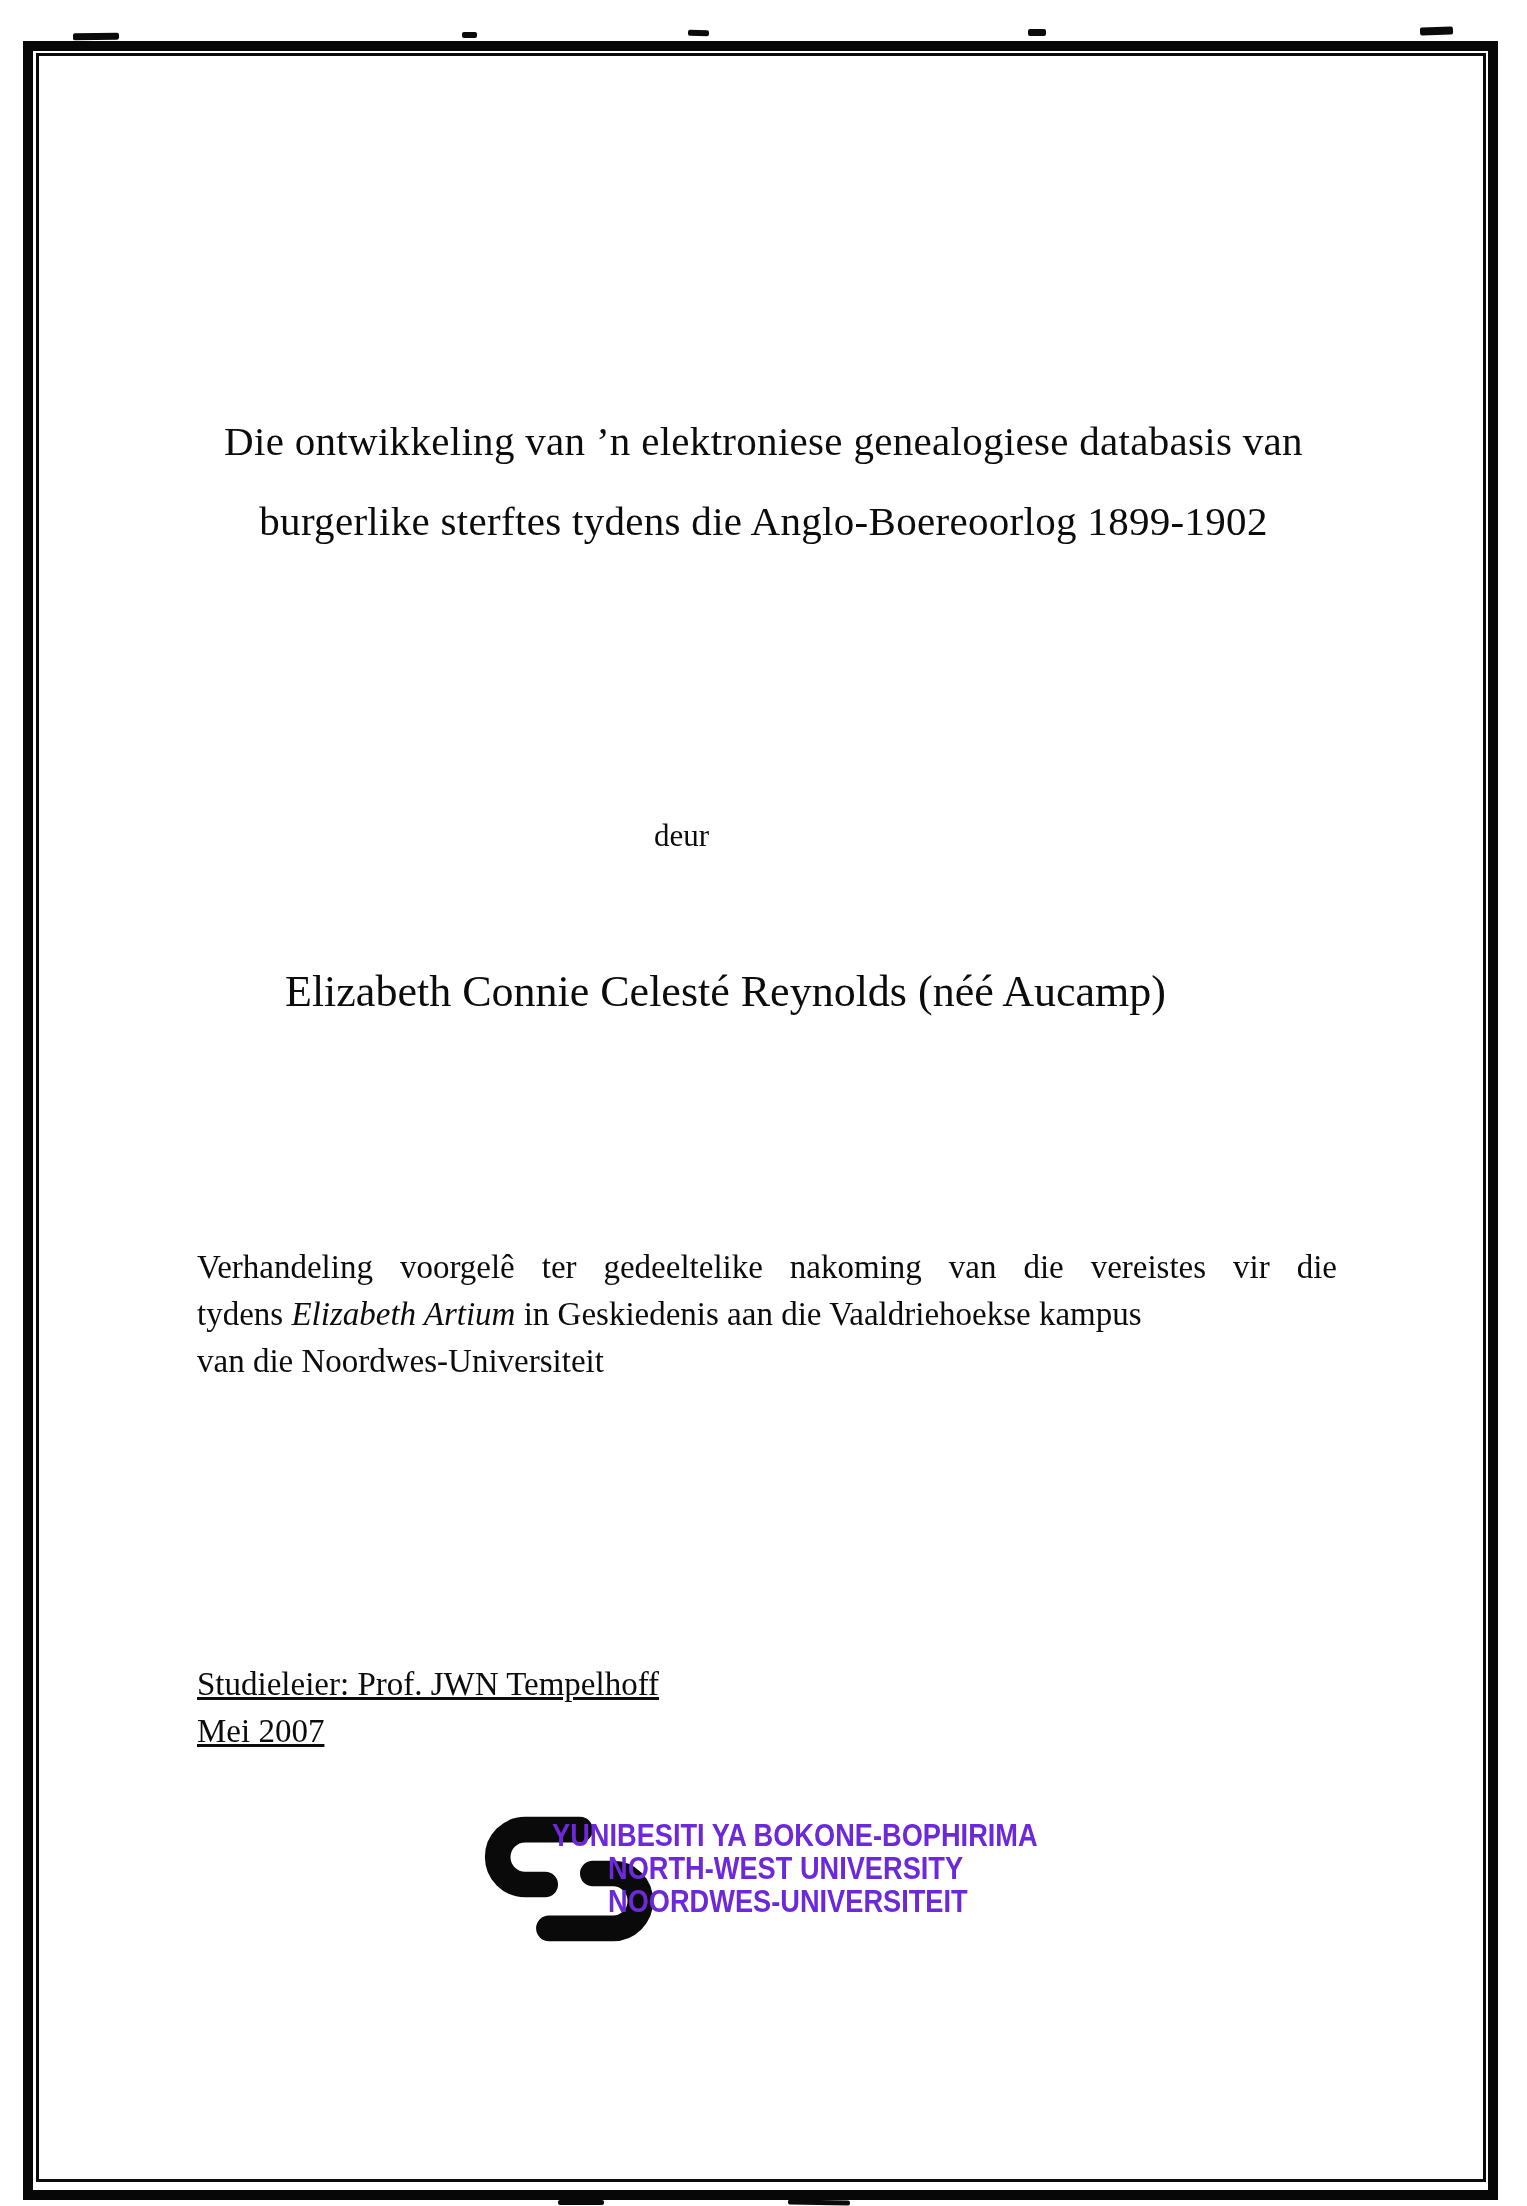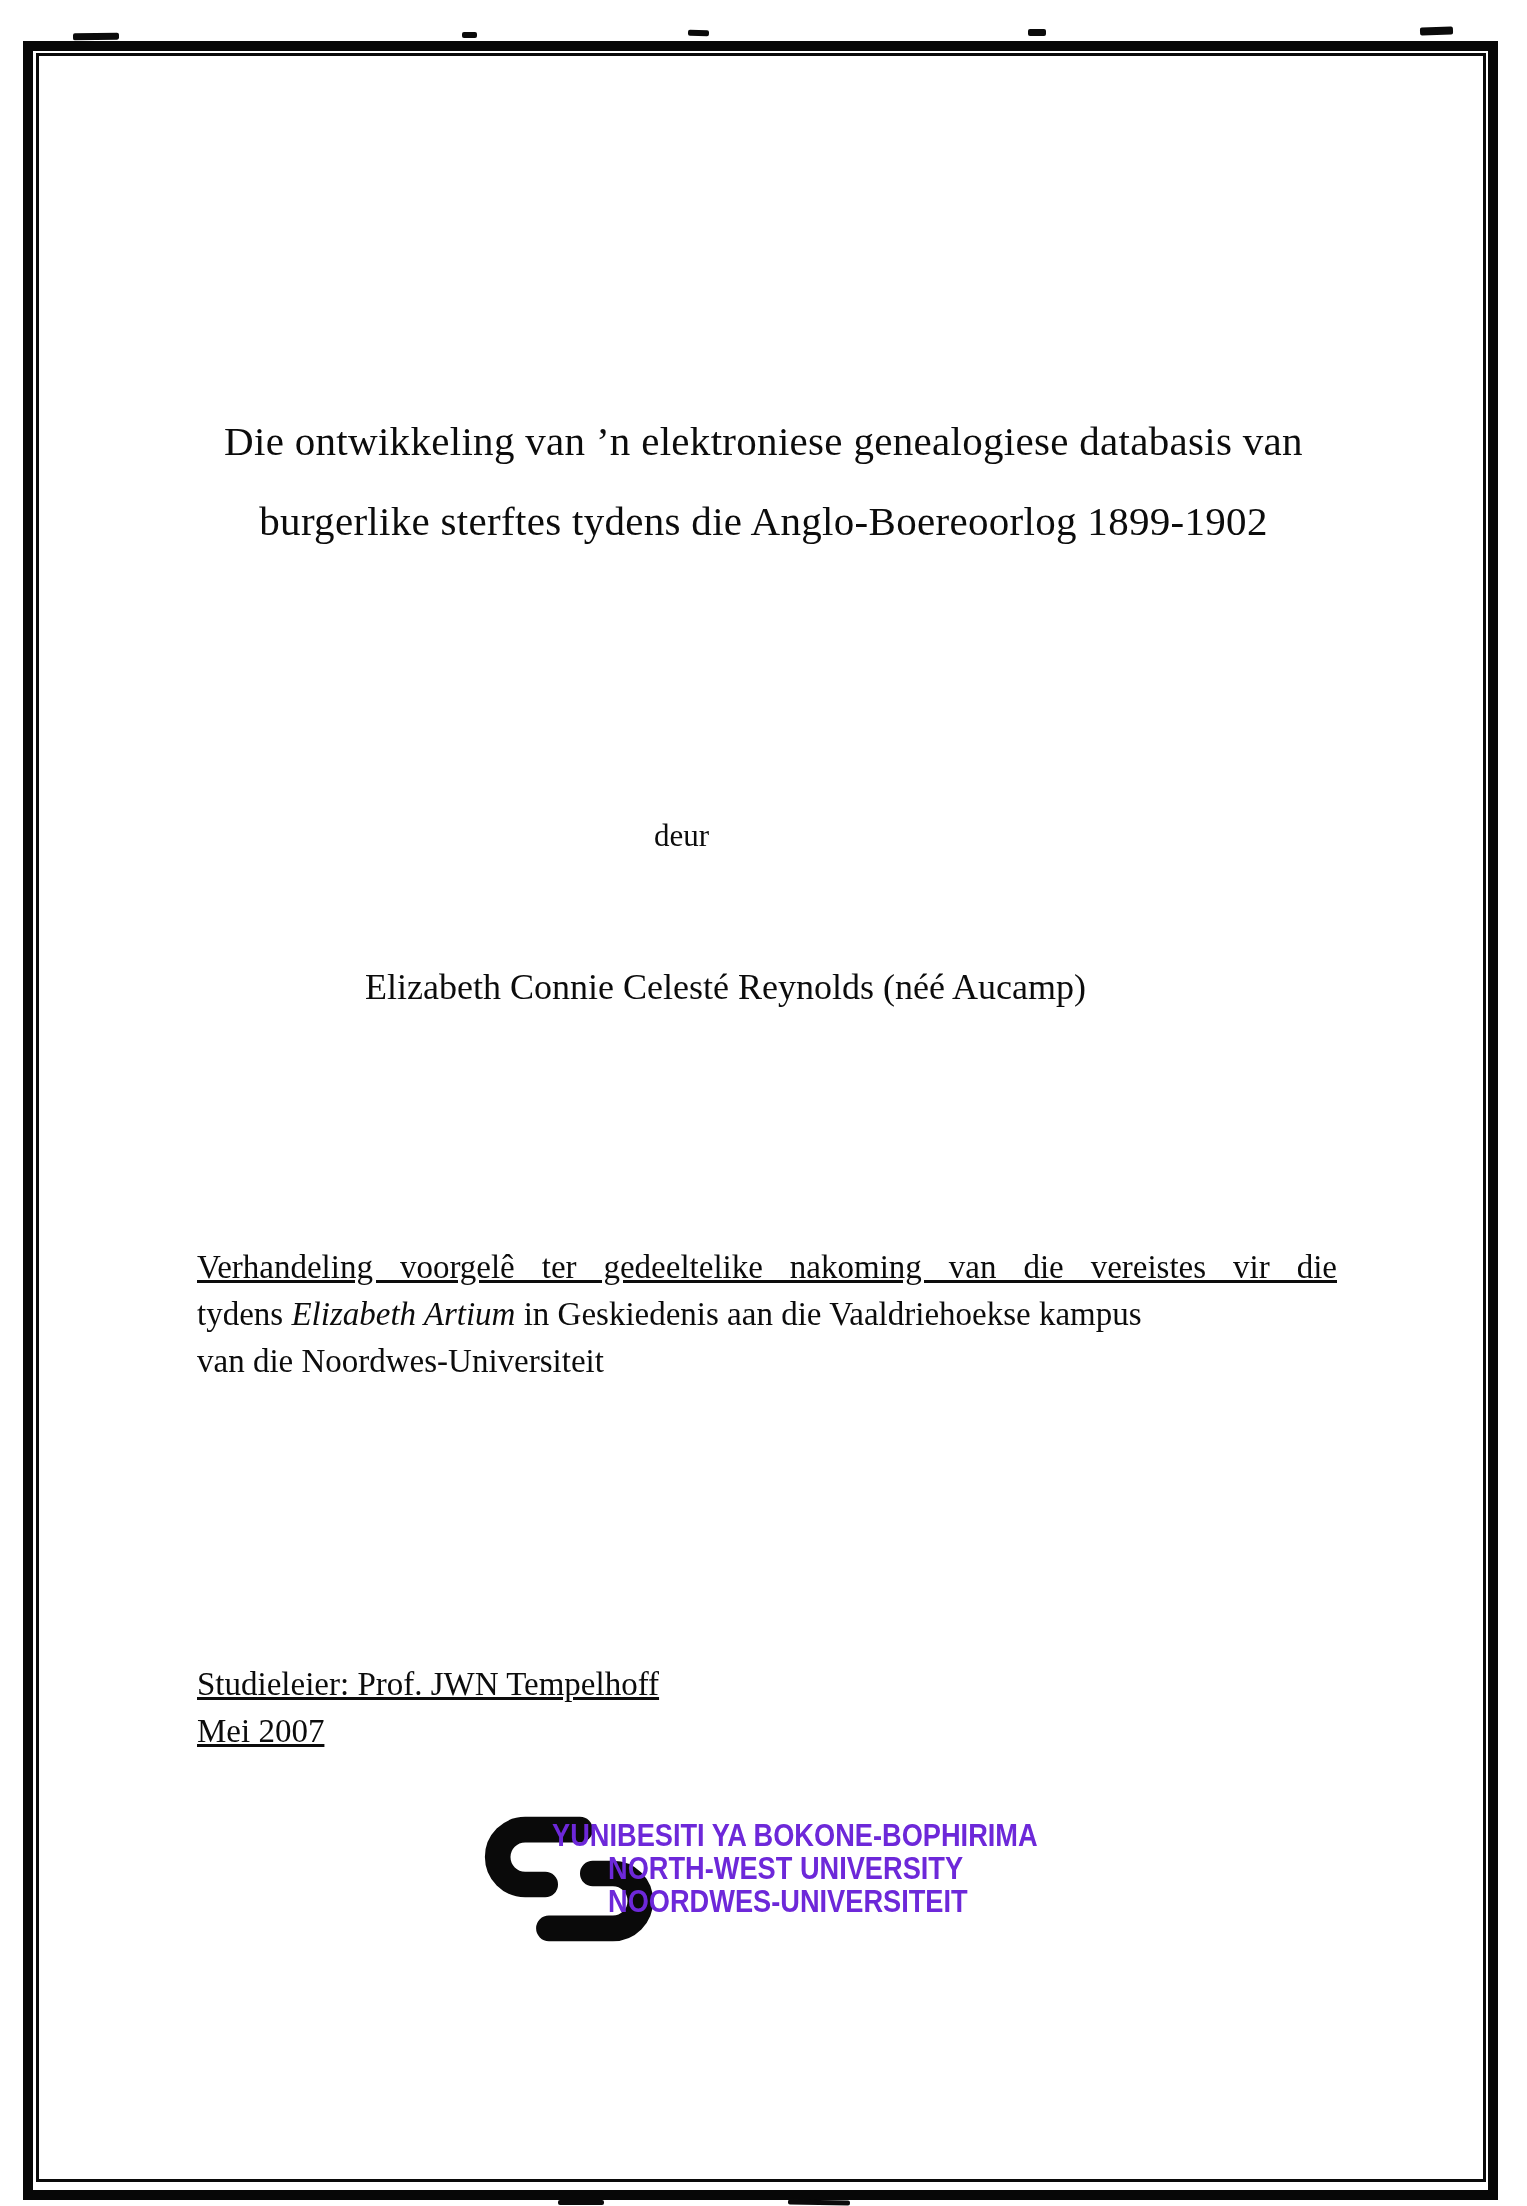--- a/index.html
+++ b/index.html
@@ -35,27 +35,27 @@
   .n5 { left: 1420px; top: 11px;   width: 33px;  height: 8px; transform: rotate(-2deg); }
   .n6 { left: 558px;  top: 2184px; width: 46px;  height: 5px; }
   .n7 { left: 788px;  top: 2184px; width: 62px;  height: 5px; transform: rotate(1deg); }
 
   .centered-band {
     position: absolute; left: 40px; width: 1447px;
     text-align: center;
   }
   .title-block { top: 385px; font-size: 41px; line-height: 80px; letter-spacing: 0.3px; }
   .byline      { top: 802px; font-size: 31px; transform: translateX(-82px); }
-  .author-line { top: 950px; font-size: 36px; transform: translateX(-38px); }
+  .author-line { top: 950px; font-size: 44px; transform: translateX(-38px); }
 
   .statement {
     position: absolute; left: 197px; top: 1228px; width: 1140px;
     font-size: 33px; line-height: 47px;
   }
-  .statement .justified { text-align: justify; text-align-last: justify; text-decoration: underline; }
+  .statement .justified { text-align: justify; text-align-last: justify; }
 
   .supervisor-block {
     position: absolute; left: 197px; top: 1645px;
     font-size: 33px; line-height: 47px; text-decoration: underline;
   }
 
   
   .logo-mark { position: absolute; left: 470px; top: 1799px; width: 198px; height: 128px; }
   .logo-text {
     position: absolute; left: 552px; top: 1803px;

